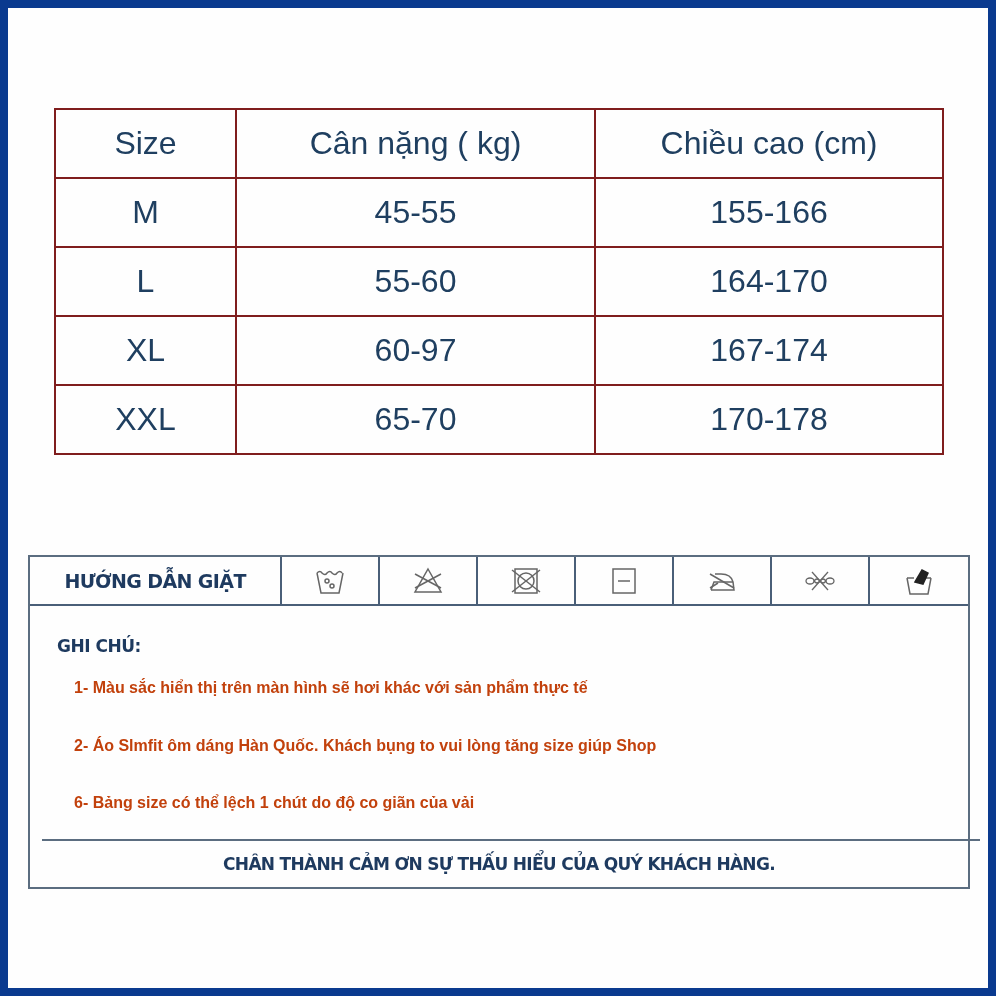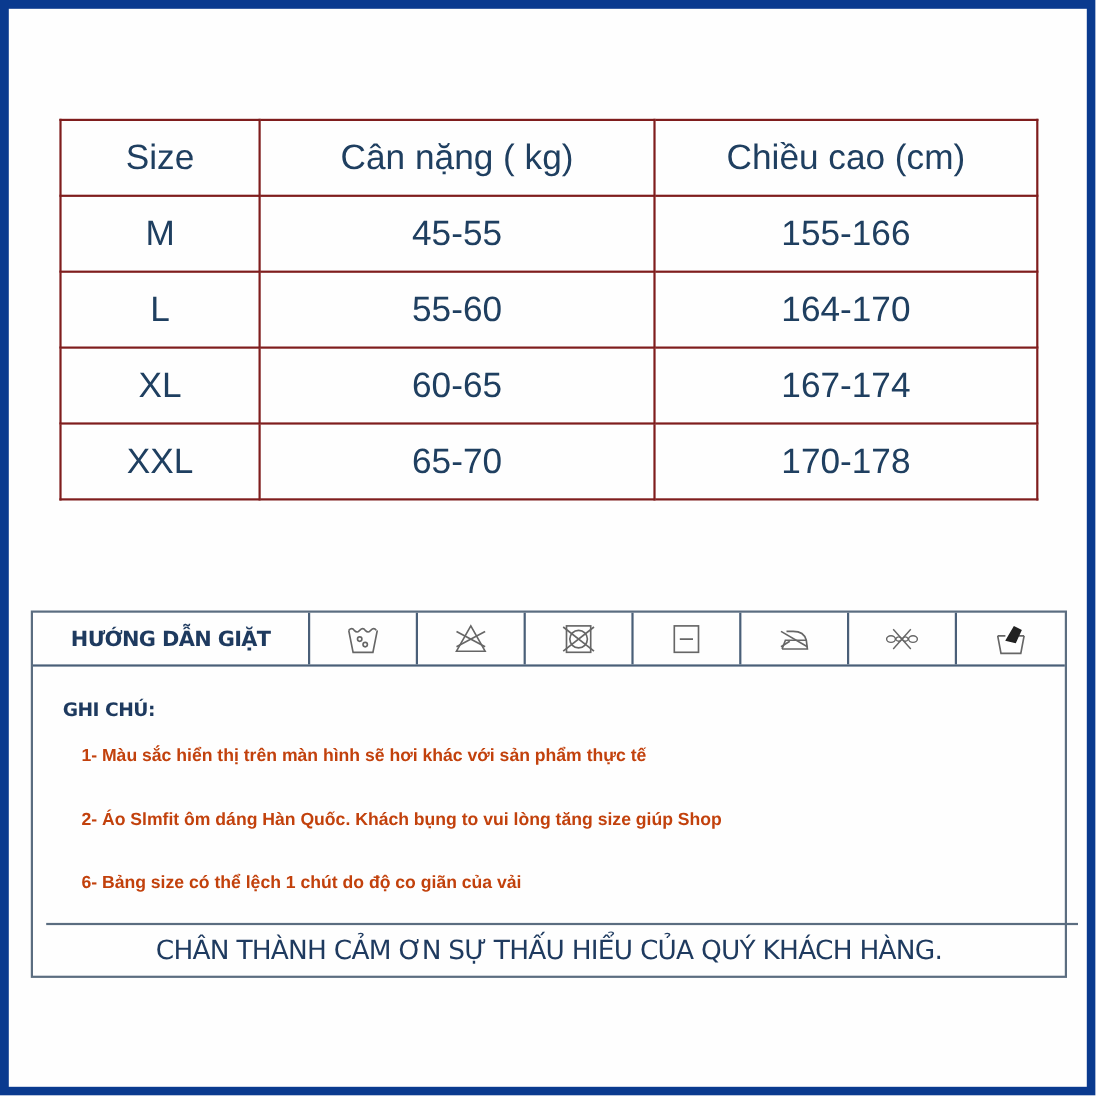--- a/index.html
+++ b/index.html
@@ -55,21 +55,21 @@
   .note {
     position: absolute; left: 32px; font-weight: bold; font-size: 16px; color: #c2410c; white-space: nowrap;
   }
   .note.n1 { top: 73px; }
   .note.n2 { top: 131px; }
   .note.n3 { top: 188px; }
 
   .footer {
     position: absolute; left: 0; top: 284px; width: 938px; height: 46px;
     display: flex; align-items: center; justify-content: center;
-    font-family: "DejaVu Sans", sans-serif; font-weight: normal; font-size: 24px; letter-spacing: -0.7px; color: #1e3a5f;
+    font-family: "DejaVu Sans", sans-serif; font-weight: bold; font-size: 17px; letter-spacing: -0.7px; color: #1e3a5f;
   }
 </style>
 </head>
 <body>
 
 <div class="frame"></div>
 
 <table class="size-table">
   <colgroup>
       <col class="c1">
@@ -87,21 +87,21 @@
     <td>45-55</td>
     <td>155-166</td>
   </tr>
   <tr>
     <td>L</td>
     <td>55-60</td>
     <td>164-170</td>
   </tr>
   <tr>
     <td>XL</td>
-    <td>60-65</td>
+    <td>60-97</td>
     <td>167-174</td>
   </tr>
   <tr>
     <td>XXL</td>
     <td>65-70</td>
     <td>170-178</td>
   </tr>
 </tbody>
   </table>
 

